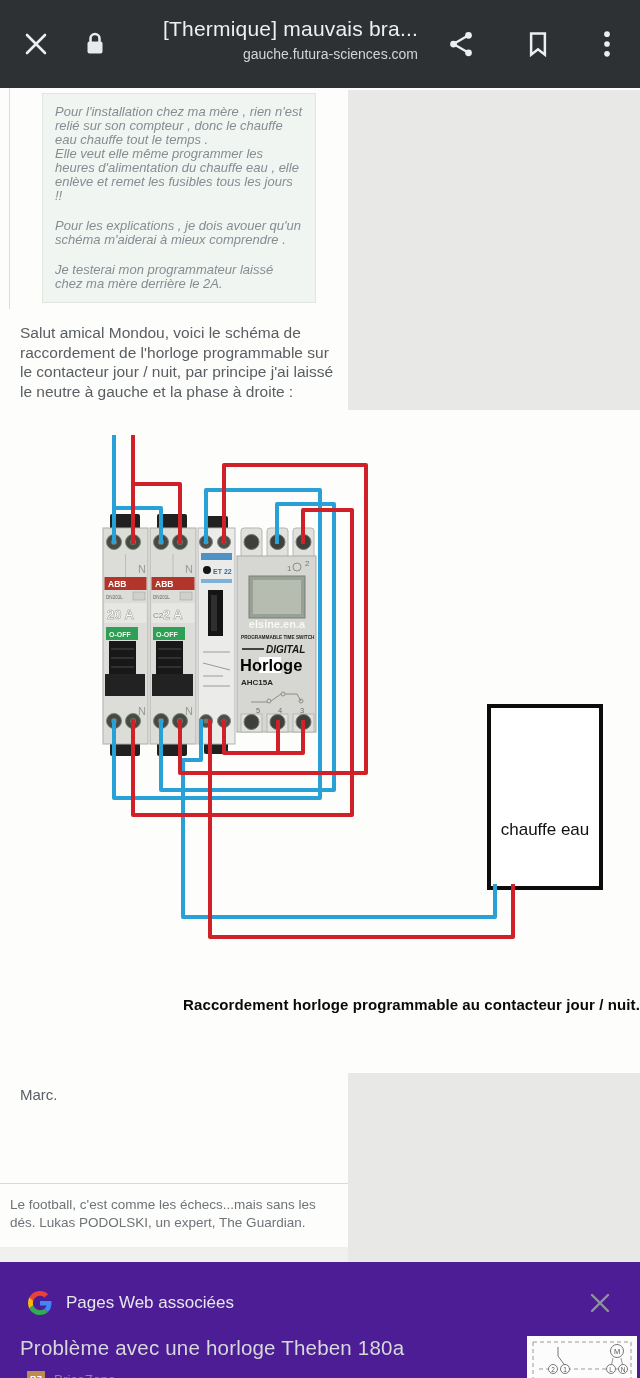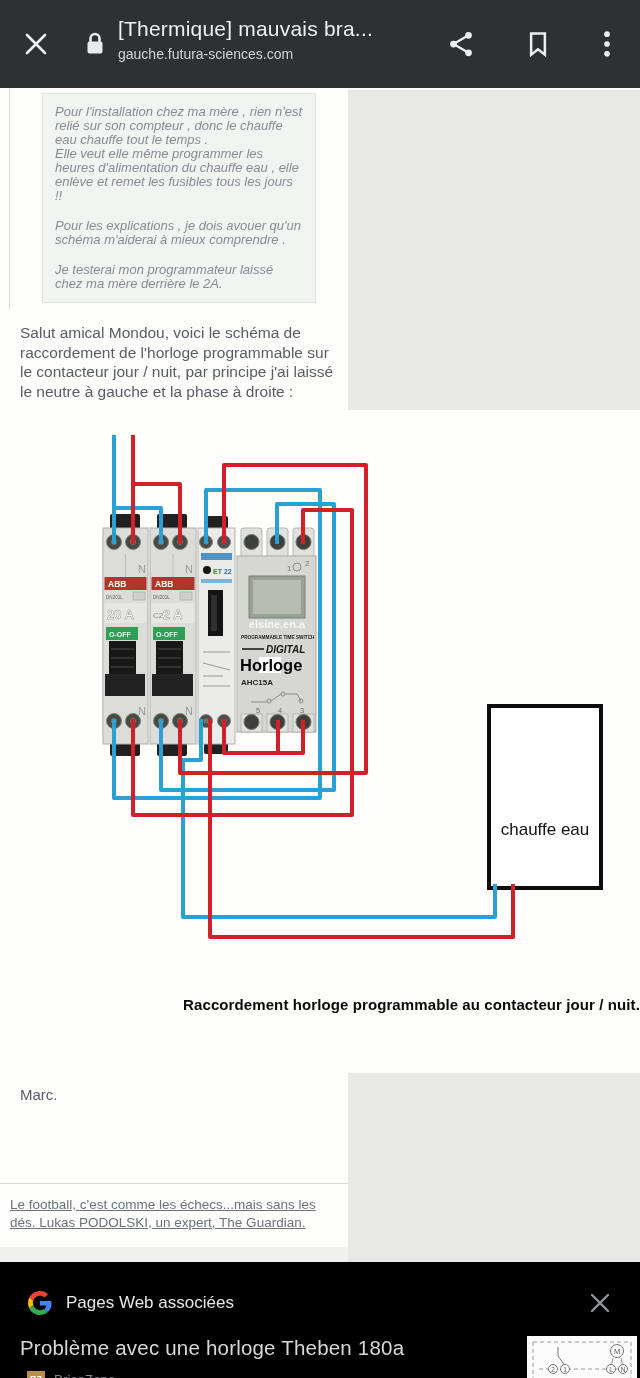--- a/index.html
+++ b/index.html
@@ -6,21 +6,21 @@
   html,body { background:#555; }
   .screen {
     position:relative; width:640px; height:1378px; overflow:hidden;
     background:#fdfdfc; font-family:"Liberation Sans", sans-serif;
     margin:0 auto;
   }
   
   .topbar { position:absolute; left:0; top:0; width:640px; height:88px; background:#2d3134; }
   .icon-btn { position:absolute; display:flex; align-items:center; justify-content:center; cursor:pointer; }
   .topbar svg { display:block; }
-  .titles { position:absolute; left:118px; top:17px; width:300px; overflow:hidden; }
+  .titles { position:absolute; left:118px; top:17px; width:300px; overflow:hidden;text-align:right; }
   .page-title { font-size:21px; color:#edeff1; white-space:nowrap; letter-spacing:.2px; }
   .page-url { font-size:14px; color:#d2d5d7; margin-top:5px; white-space:nowrap; }
   
   .gblock { position:absolute; background:#e8e8e6; }
   .gblock.a { left:348px; top:90px; width:292px; height:320px; }
   .gblock.b { left:348px; top:1073px; width:292px; height:189px; }
   .leftline { position:absolute; left:9px; top:88px; width:1px; height:221px; background:#dddddb; }
   .strip { position:absolute; left:0; top:1247px; width:348px; height:15px; background:#f0f0ee; }
   .quote {
     position:absolute; left:42px; top:93px; width:274px;
@@ -31,33 +31,33 @@
   .quote p { white-space:pre-line; }
   .quote p + p { margin-top:16px; }
   .bodytext {
     position:absolute; left:20px; top:323px; width:324px;
     font-size:15.5px; line-height:19.5px; color:#595e62;
   }
   .marc { position:absolute; left:20px; top:1086px; font-size:15px; color:#595e62; }
   .sig {
     position:absolute; left:0; top:1183px; width:348px;
     border-top:1px solid #dadad8; padding:12px 10px;
-    font-size:13.5px; line-height:18px; color:#6d7377;text-decoration:underline;
+    font-size:13.5px; line-height:18px; color:#6d7377;
   }
   
   .diagram { position:absolute; left:0; top:420px; width:640px; height:565px; }
   .caption {
     position:absolute; left:95px; top:996px; width:545px; text-align:right;
     font-weight:bold; font-size:15px; color:#0a0a0a; letter-spacing:.1px;
   }
   .wires polyline { fill:none; stroke-width:4; stroke-linejoin:round; stroke-linecap:square; }
   .wb { stroke:#29a0d6; }
   .wr { stroke:#cf2127; }
   
-  .sheet { position:absolute; left:0; top:1262px; width:640px; height:116px; background:#000000; }
+  .sheet { position:absolute; left:0; top:1262px; width:640px; height:116px; background:#4c1d95; }
   .sheet-g { position:absolute; left:28px; top:29px; width:24px; height:24px; }
   .sheet-h { position:absolute; left:66px; top:31px; font-size:17px; color:#e5e7e9; }
   .sheet-x { position:absolute; left:586px; top:27px; }
   .result-title { position:absolute; left:20px; top:74px; font-size:20.5px; color:#d6d8da; white-space:nowrap; letter-spacing:.2px; }
   .result-src { position:absolute; left:27px; top:109px; display:flex; gap:9px; align-items:center; }
   .bz { width:18px; height:16px; background:#bd8d4d; color:#fff; font-size:9px; font-weight:bold;
         display:flex; align-items:center; justify-content:center; }
   .src-name { font-size:13.5px; color:#87898d; }
   .thumb { position:absolute; left:527px; top:74px; width:110px; height:42px; background:#fcfcfc; }
 </style>

